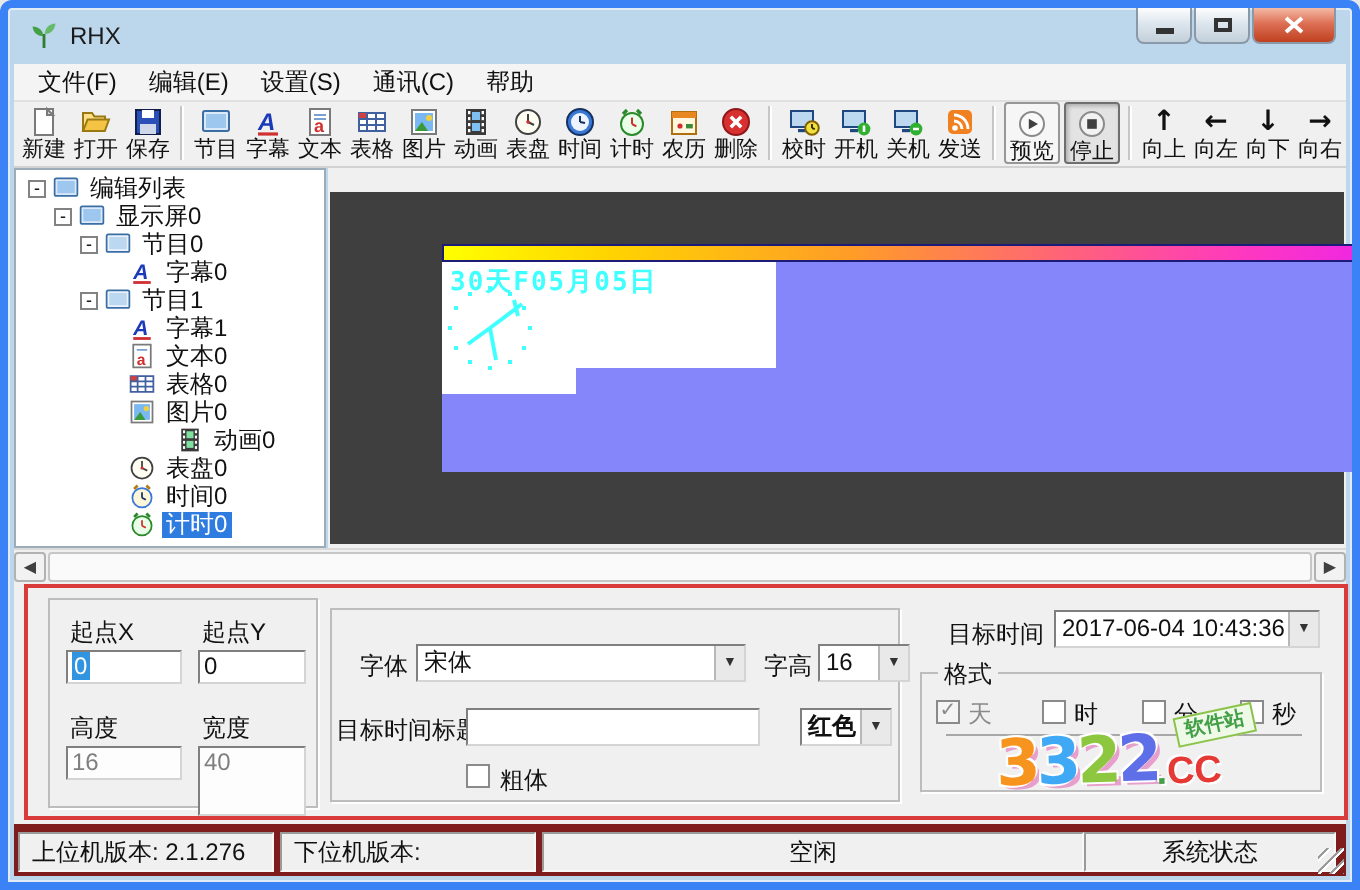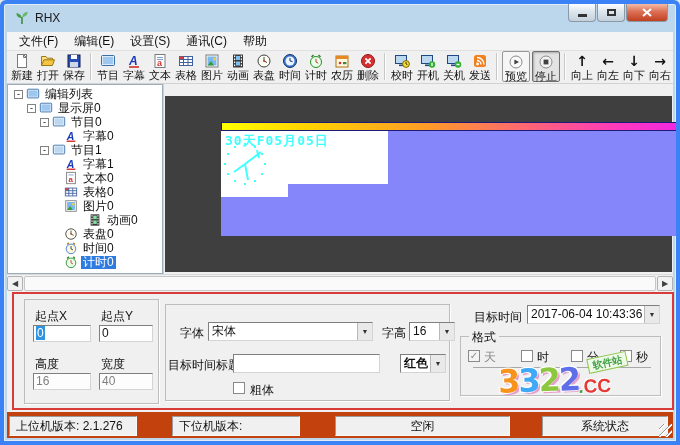--- a/index.html
+++ b/index.html
@@ -73,21 +73,21 @@
   .red-box{position:absolute;left:8px;top:288px;width:662px;height:118px;border:2px solid #d93a3a;z-index:30;pointer-events:none;}
   
   .wm{position:absolute;left:488px;top:348px;width:170px;height:56px;z-index:20;pointer-events:none;transform:rotate(-2deg);}
   .wm .digits{position:absolute;left:6px;top:8px;font-size:32px;font-weight:bold;font-family:"DejaVu Sans",sans-serif;letter-spacing:-2px;}
   .wm .digits span{text-shadow:-1px -1px 0 #fff,1px -1px 0 #fff,-1px 1px 0 #fff,2px 2px 0 rgba(220,60,160,.45);}
   .wm .d1{color:#f7941d;} .wm .d2{color:#3fa9f5;} .wm .d3{color:#8dc63f;} .wm .d4{color:#5f6fe8;}
   .wm .cc{position:absolute;left:86px;top:24px;font-size:19px;font-weight:bold;color:#e53935;text-shadow:-1px -1px 0 #fff,1px 1px 0 #fff;}
   .wm .cc b{color:#43a047;}
   .wm .site{position:absolute;left:96px;top:4px;transform:rotate(-10deg);background:#eef9e8;border:1px solid #8bc34a;color:#43a047;font-size:10px;font-weight:bold;padding:0 4px;line-height:13px;}
   
-  .statusbar{position:absolute;left:3px;right:3px;top:408px;height:26px;background:#c2410c;display:flex;align-items:center;padding:2px 2px 0 2px;gap:32px;}
+  .statusbar{position:absolute;left:3px;right:3px;top:408px;height:26px;background:#7f1d1d;display:flex;align-items:center;padding:2px 2px 0 2px;}
   .spanel{height:20px;border:1px solid;border-color:#9a9a9a #f8f8f8 #f8f8f8 #9a9a9a;background:#f0f0f0;
           font-size:12px;color:#111;display:flex;align-items:center;margin-right:3px;padding:0 6px;white-space:nowrap;}
   .sp0{width:128px;} .sp1{width:128px;} .sp2{width:126px;justify-content:center;} .sp3{flex:1;justify-content:center;margin-right:0;}
   .grip{position:absolute;right:1px;bottom:1px;width:13px;height:13px;
         background:repeating-linear-gradient(135deg,transparent 0 3px,#9a9a9a 3px 4px,#fff 4px 5px);}
 </style>
 </head>
 <body>
 
 <div class="win">
@@ -514,21 +514,21 @@
   <div class="props">
 
     <div class="gbox" style="left:17px;top:8px;width:135px;height:105px;">
       <span class="flabel" style="left:10px;top:8px;">起点X</span>
       <span class="flabel" style="left:76px;top:8px;">起点Y</span>
       <div class="fake-input" style="left:8px;top:25px;width:58px;height:17px;"><span class="sel-text">0</span></div>
       <div class="fake-input" style="left:74px;top:25px;width:54px;height:17px;"><span>0</span></div>
       <span class="flabel" style="left:10px;top:56px;">高度</span>
       <span class="flabel" style="left:76px;top:56px;">宽度</span>
       <div class="fake-input disabled" style="left:8px;top:73px;width:58px;height:17px;"><span>16</span></div>
-      <div class="fake-input disabled" style="left:74px;top:73px;width:54px;height:17px;"><span>40</span></div>
+      <div class="fake-input disabled" style="left:74px;top:73px;width:54px;height:35px;"><span>40</span></div>
     </div>
 
     <div class="gbox" style="left:158px;top:13px;width:285px;height:97px;">
       <span class="flabel" style="left:14px;top:20px;">字体</span>
       <div class="combo" style="left:42px;top:17px;width:165px;height:19px;">
         <span class="cval">宋体</span>
         <span class="cbtn">
             <i style="font-style:normal">▼</i>
           </span>
       </div>

